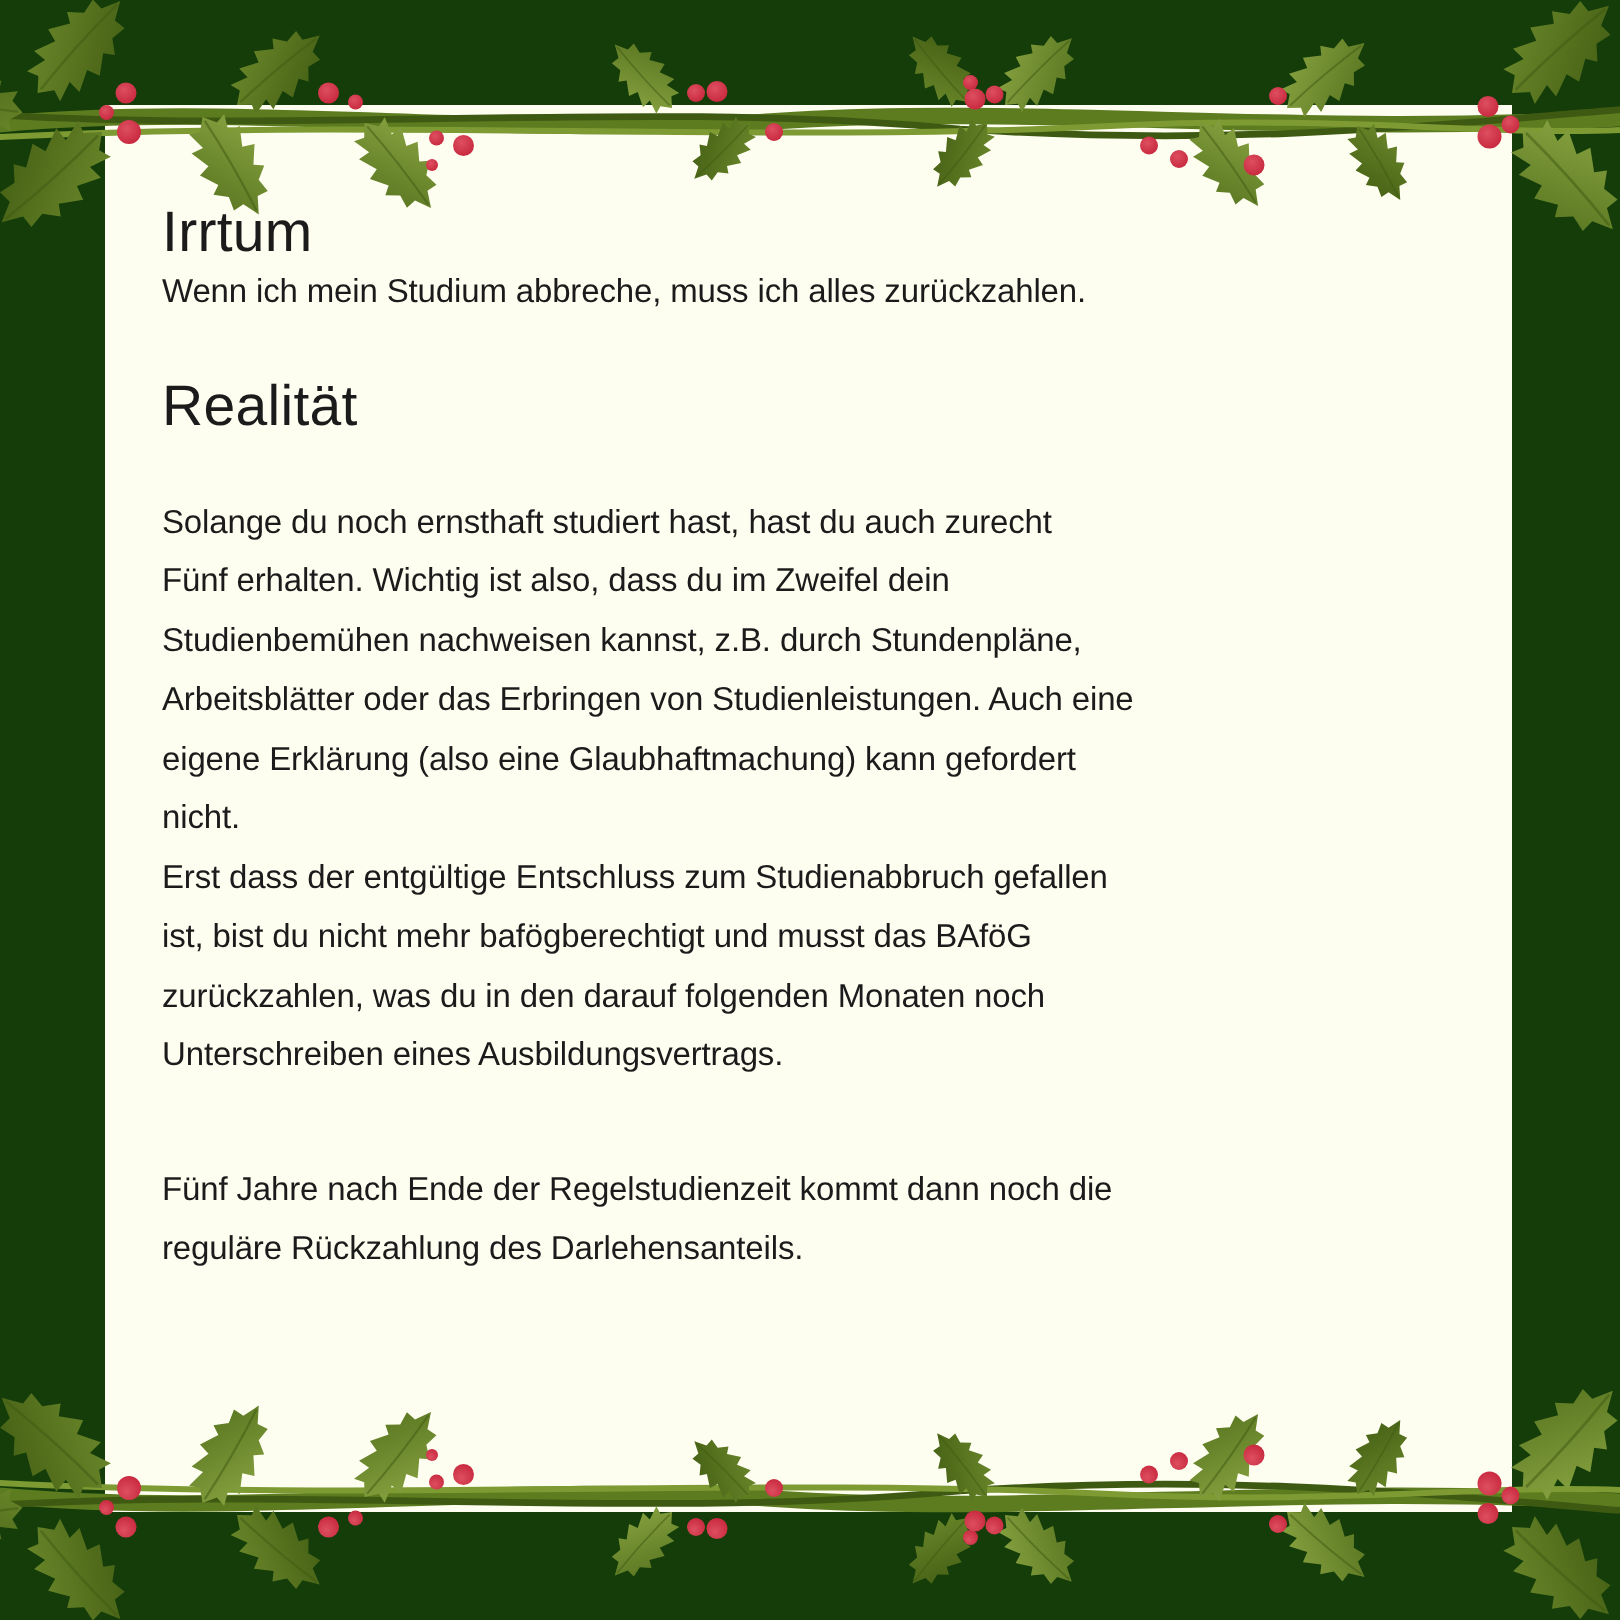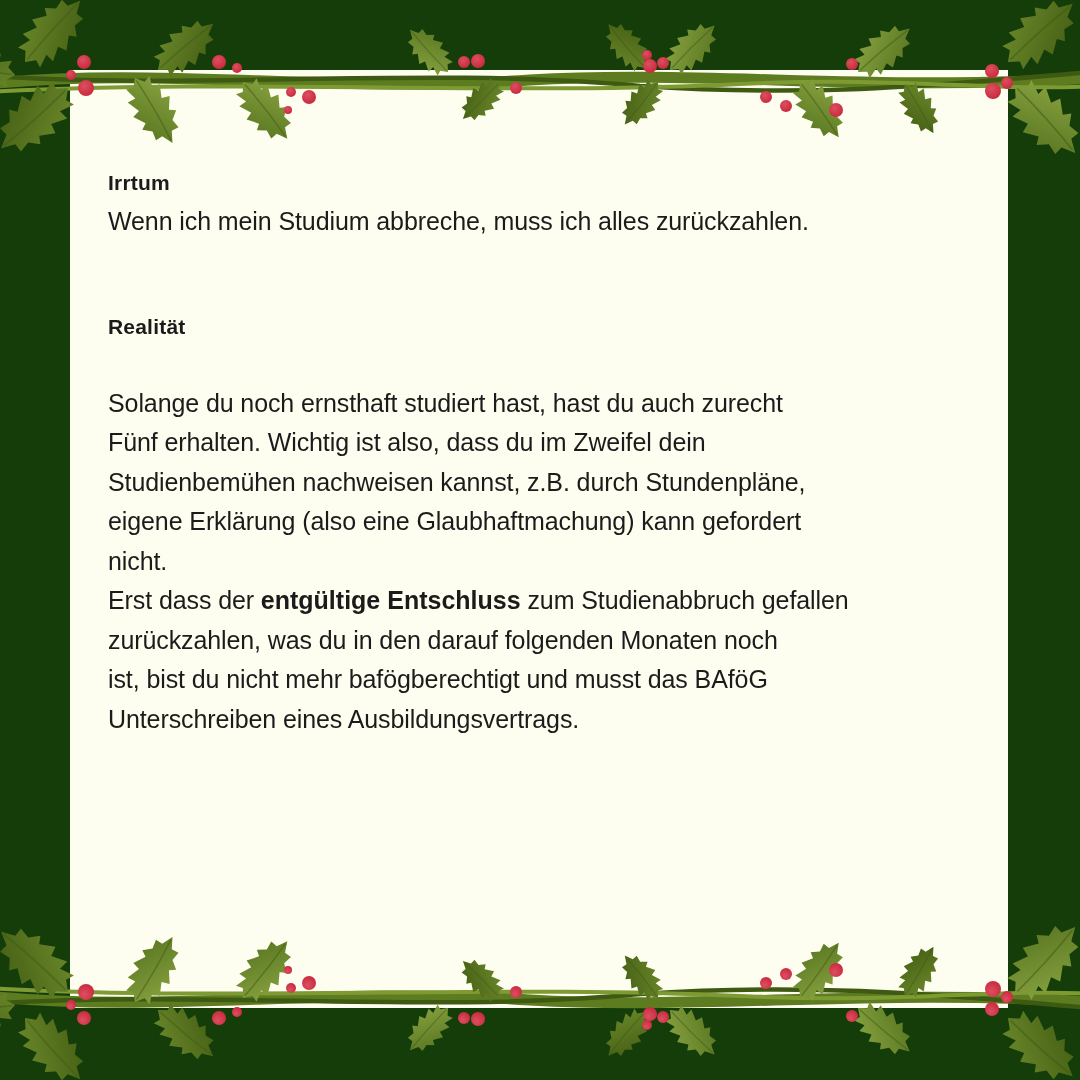--- a/index.html
+++ b/index.html
@@ -26,23 +26,23 @@
     position:absolute;left:70px;top:70px;width:938px;height:938px;
     background:var(--panel-cream);
   }
   .garland{position:absolute;left:0;width:1080px;height:160px;}
   .garland.top{top:0;}
   .garland.bottom{bottom:0;}
   .text-block{
     position:absolute;left:108px;top:136px;width:880px;
     color:var(--text-black);
   }
-  .heading{font-size:21px;font-weight:700;line-height:38px;letter-spacing:.2px;margin-top:28px;}
-  .tline{font-size:25px;font-weight:400;line-height:39.5px;white-space:nowrap;letter-spacing:-.1px;}
-  .tline b{font-weight:700;letter-spacing:0;}
+  .heading{font-size:38px;font-weight:400;line-height:38px;letter-spacing:.2px;}
+  .tline{font-size:22px;font-weight:400;line-height:39.5px;white-space:nowrap;letter-spacing:-.1px;}
+  .tline b{font-weight:400;letter-spacing:0;}
   .spacer-38{height:38px;}
   .spacer-50{height:50px;}
 </style>
 </head>
 <body>
 
 <div class="panel"></div>
 
 <svg class="garland top" viewBox="0 0 1080 160">
   <defs>
@@ -125,28 +125,33 @@
   <div class="spacer-38"></div>
 
   <div class="heading">Realität</div>
 
   <div class="spacer-38"></div>
 
   <div>
       <div class="tline">Solange du noch ernsthaft studiert hast, hast du auch zurecht</div>
       <div class="tline">Fünf erhalten. Wichtig ist also, dass du im Zweifel dein</div>
       <div class="tline">Studienbemühen nachweisen kannst, z.B. durch Stundenpläne,</div>
+      <div class="tline">Arbeitsblätter oder das Erbringen von Studienleistungen. Auch eine</div>
       <div class="tline">eigene Erklärung (also eine Glaubhaftmachung) kann gefordert</div>
       <div class="tline">nicht.</div>
     </div>
 
   <div>
     <div class="tline"><span>Erst dass der </span><b>entgültige Entschluss</b><span> zum Studienabbruch gefallen</span></div>
     <div>
+        <div class="tline">ist, bist du nicht mehr bafögberechtigt und musst das BAföG</div>
         <div class="tline">zurückzahlen, was du in den darauf folgenden Monaten noch</div>
-        <div class="tline">ist, bist du nicht mehr bafögberechtigt und musst das BAföG</div>
         <div class="tline">Unterschreiben eines Ausbildungsvertrags.</div>
       </div>
   </div>
 
   <div class="spacer-50"></div>
 
+  <div>
+      <div class="tline">Fünf Jahre nach Ende der Regelstudienzeit kommt dann noch die</div>
+      <div class="tline">reguläre Rückzahlung des Darlehensanteils.</div>
+    </div>
 </div>
 
 </body></html>

